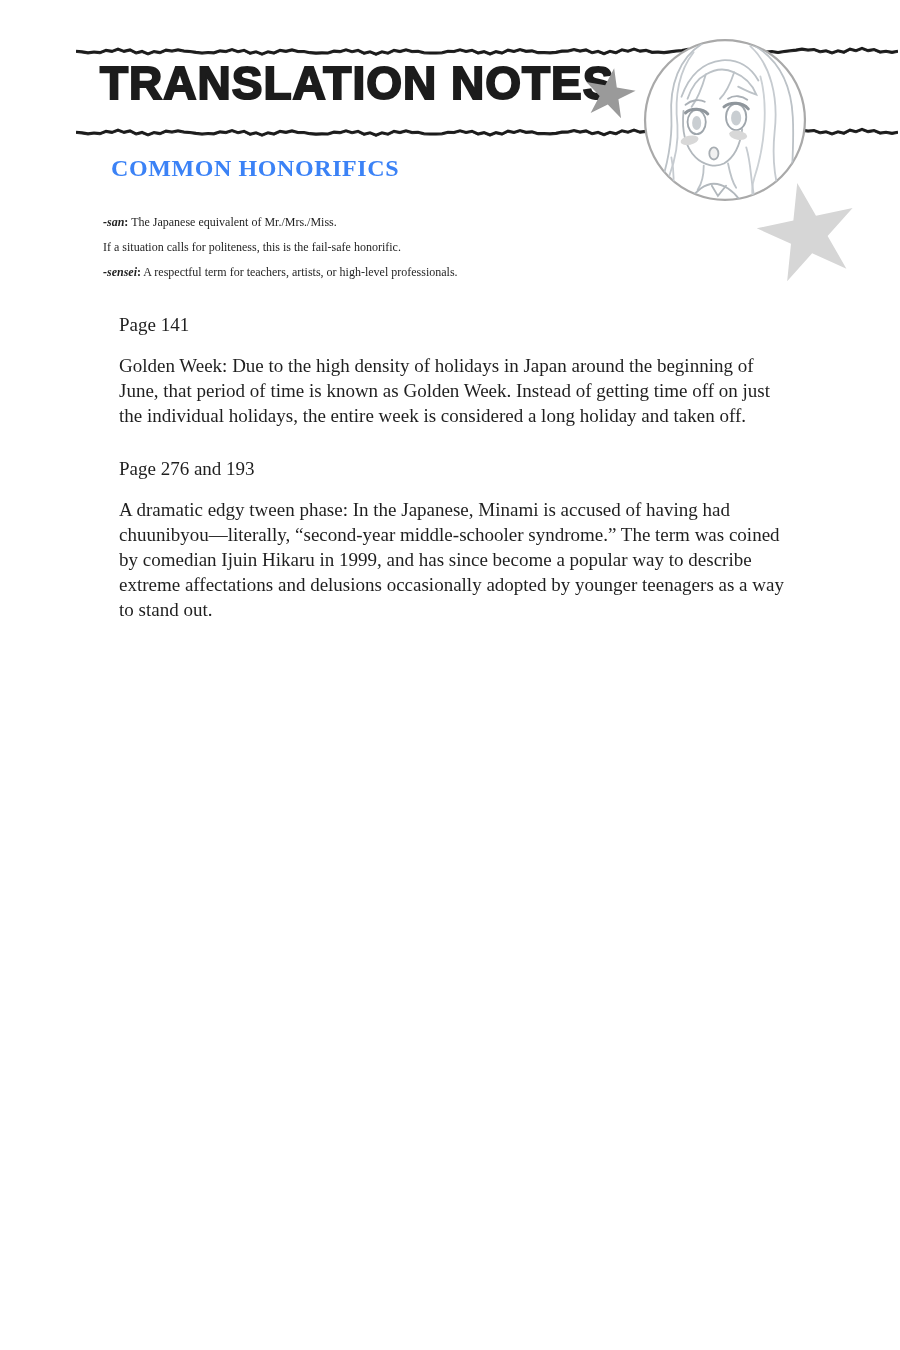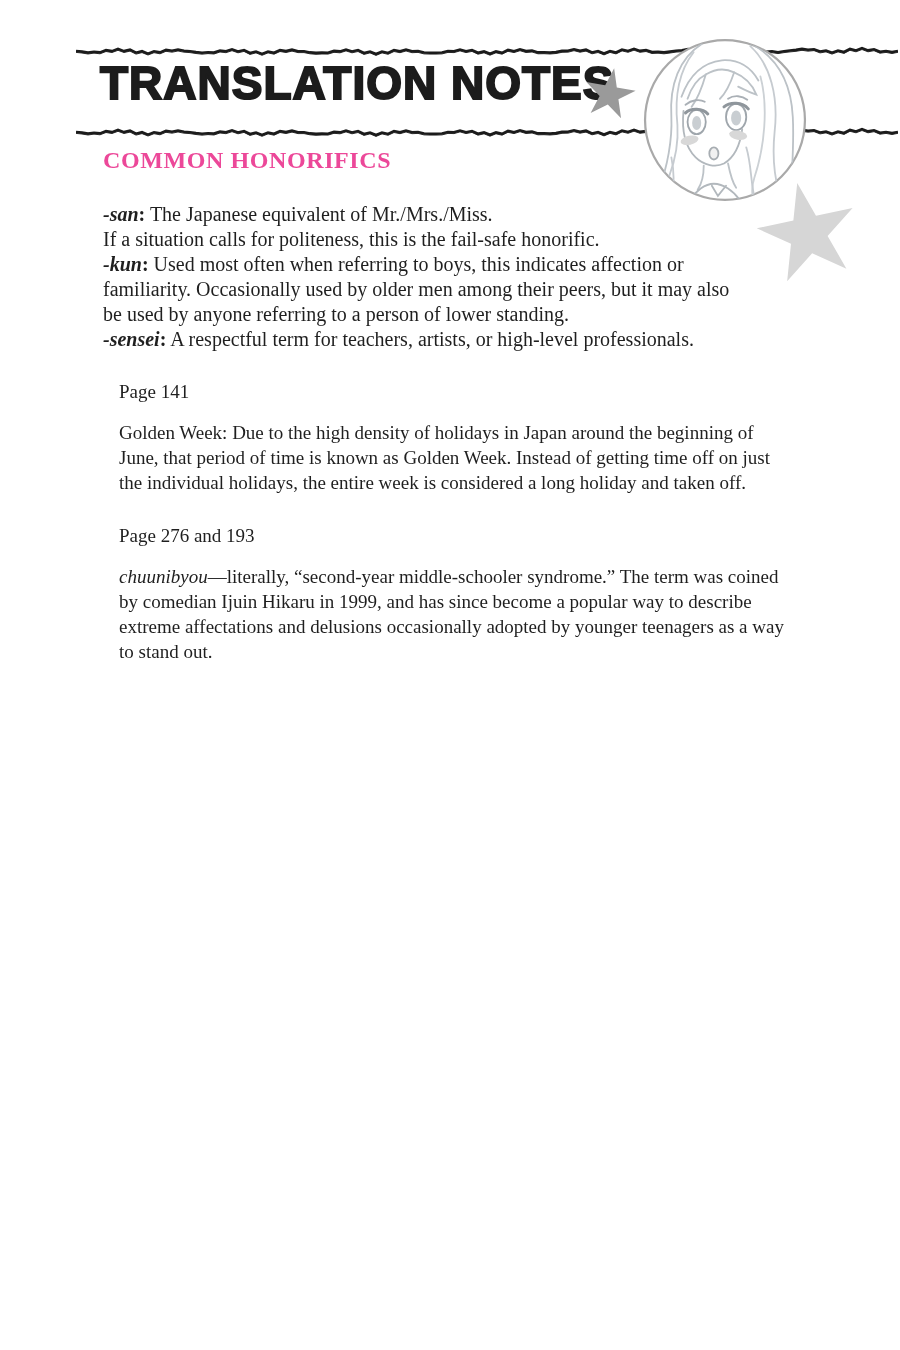--- a/index.html
+++ b/index.html
@@ -24,37 +24,37 @@
   }
   .star{position:absolute;}
   .star-dark{left:584px;top:67px;width:52px;height:50px;transform:rotate(10deg);z-index:3;}
   .star-light{left:756px;top:180px;width:102px;height:98px;transform:rotate(-12deg);z-index:1;}
   .portrait{position:absolute;left:641px;top:36px;width:168px;height:168px;z-index:2;}
   .portrait svg{display:block;width:100%;height:100%;}
   .content{
     position:absolute;left:103px;top:146px;width:782px;z-index:3;
   }
   .section-heading{
-    margin:0;font-size:24px;line-height:28px;font-weight:700;
-    letter-spacing:0.6px;color:#ec4899;
+    margin:8px;font-size:24px;line-height:28px;font-weight:700;
+    letter-spacing:0.6px;color:#3b82f6;
   }
   .honorifics{margin-top:28px;}
   .honorific{
-    margin:0;font-size:20px;line-height:25px;white-space:pre-wrap;
+    margin:0;font-size:12px;line-height:25px;white-space:pre-wrap;
   }
   .term{font-weight:bold;}
   .term.bold-italic{font-style:italic;}
   .term.bold{font-style:normal;}
   .colon{font-weight:bold;}
   .section{margin-top:27px;}
   .section + .section{margin-top:28px;}
   .page-label, .section-body{
     margin:16px;font-size:19px;line-height:25px;white-space:pre-wrap;
   }
-  .seg-italic{font-style:italic;}
+  .seg-italic{}
 </style>
 </head>
 <body>
 
 <div class="page">
 
   <div class="squiggle squiggle-top"><svg viewBox="0 0 822 10" width="822" height="10">
         <path d="M0 5 L6 5.6 L12 6.6 L18 5.7 L24 6.4 L30 4.1 L36 5.1 L42 2.9 L48 5.1 L54 3.7 L60 6.7 L66 5.2 L72 7.6 L78 5.3 L84 6.4 L90 3.9 L96 4.8 L102 3.6 L108 4.8 L114 5.2 L120 6.1 L126 6.8 L132 6.2 L138 6.6 L144 4.6 L150 5.3 L156 3.3 L162 5.4 L168 4.0 L174 7.0 L180 5.5 L186 7.9 L192 5.5 L198 6.8 L204 4.1 L210 5.1 L216 3.7 L222 5.2 L228 5.2 L234 6.4 L240 6.9 L246 6.6 L252 6.7 L258 4.9 L264 5.4 L270 3.5 L276 5.4 L282 4.1 L288 7.0 L294 5.5 L300 8.0 L306 5.5 L312 6.9 L318 4.1 L324 5.3 L330 3.6 L336 5.3 L342 5.0 L348 6.5 L354 6.7 L360 6.7 L366 6.5 L372 5.0 L378 5.2 L384 3.5 L390 5.2 L396 4.0 L402 6.8 L408 5.4 L414 7.8 L420 5.4 L426 6.8 L432 3.9 L438 5.2 L444 3.3 L450 5.1 L456 4.6 L462 6.4 L468 6.3 L474 6.6 L480 6.1 L486 4.9 L492 4.8 L498 3.3 L504 4.8 L510 3.7 L516 6.4 L522 5.1 L528 7.5 L534 5.0 L540 6.5 L546 3.5 L552 4.9 L558 2.8 L564 4.9 L570 4.1 L576 6.1 L582 5.8 L588 6.4 L594 5.6 L600 4.7 L606 4.3 L612 3.1 L618 4.3 L624 3.4 L630 5.9 L636 4.8 L642 7.1 L648 4.7 L654 6.2 L660 3.2 L666 4.6 L672 2.4 L678 4.6 L684 3.6 L690 5.9 L696 5.3 L702 6.2 L708 5.2 L714 4.5 L720 3.9 L726 2.9 L732 3.8 L738 3.2 L744 5.5 L750 4.5 L756 6.7 L762 4.5 L768 6.0 L774 2.9 L780 4.4 L786 2.1 L792 4.4 L798 3.3 L804 5.8 L810 5.0 L816 6.1 L822 4.9" fill="none" stroke="#1b1b1b" stroke-width="2.6"></path>
         <path d="M0 5 L6 5.6 L12 6.6 L18 5.7 L24 6.4 L30 4.1 L36 5.1 L42 2.9 L48 5.1 L54 3.7 L60 6.7 L66 5.2 L72 7.6 L78 5.3 L84 6.4 L90 3.9 L96 4.8 L102 3.6 L108 4.8 L114 5.2 L120 6.1 L126 6.8 L132 6.2 L138 6.6 L144 4.6 L150 5.3 L156 3.3 L162 5.4 L168 4.0 L174 7.0 L180 5.5 L186 7.9 L192 5.5 L198 6.8 L204 4.1 L210 5.1 L216 3.7 L222 5.2 L228 5.2 L234 6.4 L240 6.9 L246 6.6 L252 6.7 L258 4.9 L264 5.4 L270 3.5 L276 5.4 L282 4.1 L288 7.0 L294 5.5 L300 8.0 L306 5.5 L312 6.9 L318 4.1 L324 5.3 L330 3.6 L336 5.3 L342 5.0 L348 6.5 L354 6.7 L360 6.7 L366 6.5 L372 5.0 L378 5.2 L384 3.5 L390 5.2 L396 4.0 L402 6.8 L408 5.4 L414 7.8 L420 5.4 L426 6.8 L432 3.9 L438 5.2 L444 3.3 L450 5.1 L456 4.6 L462 6.4 L468 6.3 L474 6.6 L480 6.1 L486 4.9 L492 4.8 L498 3.3 L504 4.8 L510 3.7 L516 6.4 L522 5.1 L528 7.5 L534 5.0 L540 6.5 L546 3.5 L552 4.9 L558 2.8 L564 4.9 L570 4.1 L576 6.1 L582 5.8 L588 6.4 L594 5.6 L600 4.7 L606 4.3 L612 3.1 L618 4.3 L624 3.4 L630 5.9 L636 4.8 L642 7.1 L648 4.7 L654 6.2 L660 3.2 L666 4.6 L672 2.4 L678 4.6 L684 3.6 L690 5.9 L696 5.3 L702 6.2 L708 5.2 L714 4.5 L720 3.9 L726 2.9 L732 3.8 L738 3.2 L744 5.5 L750 4.5 L756 6.7 L762 4.5 L768 6.0 L774 2.9 L780 4.4 L786 2.1 L792 4.4 L798 3.3 L804 5.8 L810 5.0 L816 6.1 L822 4.9" fill="none" stroke="#1b1b1b" stroke-width="0.9" transform="translate(0,1.4)"></path>
       </svg></div>
@@ -117,40 +117,38 @@
     </svg>
   </div>
 
   <div class="content">
     <h2 class="section-heading">COMMON HONORIFICS</h2>
 
     <div class="honorifics">
   <p class="honorific"><span class="term bold-italic">-san</span><span class="colon">:</span><span> The Japanese equivalent of Mr./Mrs./Miss.
 If a situation calls for politeness, this is the fail-safe honorific.</span></p>
 
-  <p class="honorific"><span class="term bold-italic">-kun</span><span class="colon">:</span><span> Used most often when referring to boys, this indicates affection or
-familiarity. Occasionally used by older men among their peers, but it may also
-be used by anyone referring to a person of lower standing.</span></p>
 
 
   <p class="honorific"><span class="term bold-italic">-sensei</span><span class="colon">:</span><span> A respectful term for teachers, artists, or high-level professionals.</span></p>
 
 </div>
 
     <div id="sections-wrap">
   <div class="section">
     <p class="page-label">Page 141</p>
     <p class="section-body"><span>Golden Week: Due to the high density of holidays in Japan around the beginning of
 June, that period of time is known as Golden Week. Instead of getting time off on just
 the individual holidays, the entire week is considered a long holiday and taken off.</span></p>
   </div>
 
   <div class="section">
     <p class="page-label">Page 276 and 193</p>
-    <p class="section-body"><span class="seg-italic">chuunibyou</span><span>—literally, “second-year middle-schooler syndrome.” The term was coined
+    <p class="section-body"><span>A dramatic edgy tween phase: In the Japanese, Minami is accused of having had
+</span><span class="seg-italic">chuunibyou</span><span>—literally, “second-year middle-schooler syndrome.” The term was coined
 by comedian Ijuin Hikaru in 1999, and has since become a popular way to describe
 extreme affectations and delusions occasionally adopted by younger teenagers as a way
 to stand out.</span></p>
   </div>
 </div>
   </div>
 
 </div>
 
 </body></html>

